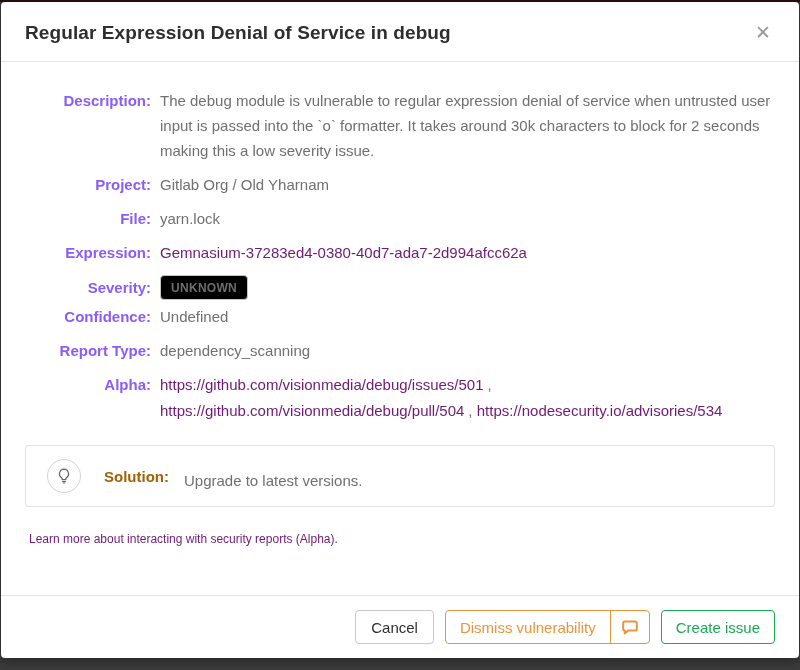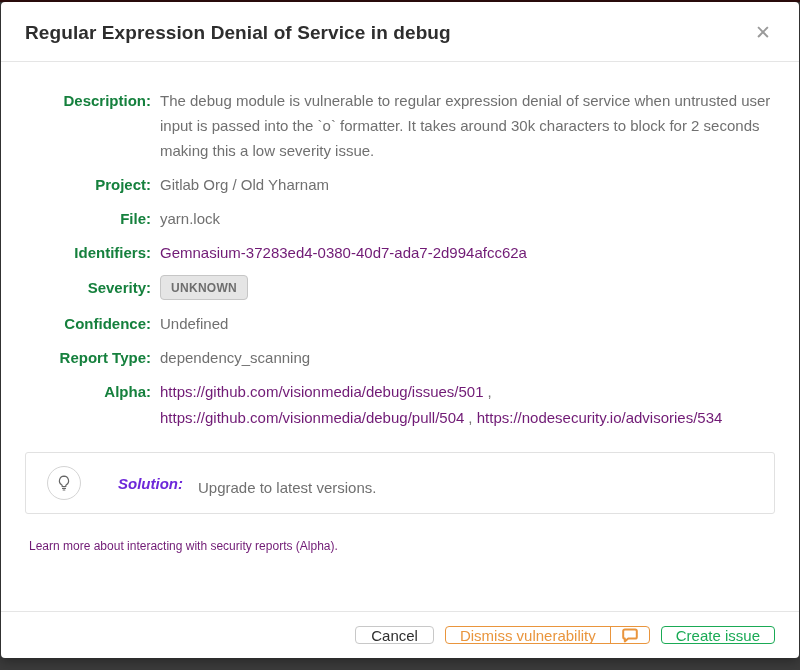--- a/index.html
+++ b/index.html
@@ -26,54 +26,54 @@
   .modal-title { font-size: 19px; font-weight: bold; color: #2e2e2e; letter-spacing: .1px; }
   .close-btn {
     background: none; border: none; cursor: pointer;
     font-size: 19px; line-height: 1; color: #9a9a9a; padding: 2px 4px;
     font-family: "Liberation Sans", sans-serif;
   }
   .modal-body { flex: 1 1 auto; padding: 26px 24px 0 24px; font-size: 15px; overflow: hidden; }
   .row { display: flex; margin-bottom: 9px; line-height: 25px; }
   .row-label {
     flex: 0 0 126px; width: 126px; text-align: right;
-    font-weight: bold; color: #15803d; margin-right: 9px; white-space: nowrap;
+    font-weight: bold; color: #8b5cf6; margin-right: 9px; white-space: nowrap;
   }
   .row-value { color: #707070; }
   a { color: #701a75; text-decoration: none; cursor: pointer; }
   .comma { color: #707070; margin-left: 4px; }
-  .severity-row { align-items: center; margin-bottom: 11px; }
+  .severity-row { align-items: center; margin-bottom: 4px; }
   .badge {
     display: inline-block; border: 1px solid #c6c6c6; border-radius: 4px;
     padding: 6px 10px 5px 10px; font-size: 12px; font-weight: bold;
-    color: #6e6e6e; letter-spacing: .3px; line-height: 1; background: #e5e5e5;
+    color: #6e6e6e; letter-spacing: .3px; line-height: 1; background: #000000;
   }
   .links-value { line-height: 26px; }
   .solution-box {
     border: 1px solid #e1e1e1; border-radius: 3px;
     margin-top: 21px; padding: 13px 16px;
     display: flex; align-items: center;
   }
   .bulb-circle {
     width: 34px; height: 34px; border: 1px solid #d4d4d4; border-radius: 50%;
     display: flex; align-items: center; justify-content: center;
     margin-left: 5px; flex: 0 0 auto;
   }
-  .solution-label { font-weight: bold; color: #6d28d9; margin-left: 37px; font-style: italic; }
+  .solution-label { font-weight: bold; color: #a16207; margin-left: 23px; }
   .solution-value { color: #707070; margin-left: 15px; margin-top: 8px; }
   .learn-more { display: inline-block; margin-top: 25px; margin-left: 4px; font-size: 12px; }
   .modal-footer {
     flex: 0 0 auto;
     border-top: 1px solid #e5e5e5;
     padding: 14px 24px;
     display: flex; justify-content: flex-end; align-items: center; gap: 11px;
   }
   .btn {
     background: #ffffff; border-radius: 4px; font-size: 15px;
-    height: 18px; display: flex; align-items: center;
+    height: 34px; display: flex; align-items: center;
     cursor: pointer; font-family: "Liberation Sans", sans-serif;
   }
   .btn-cancel { border: 1px solid #c8c8c8; color: #2e2e2e; padding: 0 15px; }
   .btn-dismiss { border: 1px solid #e9953d; color: #e9953d; padding: 0; }
   .dismiss-text { padding: 0 14px; }
   .dismiss-divider { width: 1px; align-self: stretch; background: #e9953d; }
   .dismiss-icon-wrap { padding: 0 11px; display: flex; align-items: center; }
   .btn-create { border: 1px solid #1aaa55; color: #1aaa55; padding: 0 14px; }
 </style>
 </head>
@@ -99,21 +99,21 @@
       <div class="row-label">Project:</div>
       <div class="row-value">Gitlab Org / Old Yharnam</div>
     </div>
 
     <div class="row">
       <div class="row-label">File:</div>
       <div class="row-value">yarn.lock</div>
     </div>
 
     <div class="row">
-      <div class="row-label">Identifiers:</div>
+      <div class="row-label">Expression:</div>
       <div class="row-value">
         <a>Gemnasium-37283ed4-0380-40d7-ada7-2d994afcc62a</a>
       </div>
     </div>
 
     <div class="row severity-row">
       <div class="row-label">Severity:</div>
       <div class="row-value">
         <span class="badge">UNKNOWN</span>
       </div>

